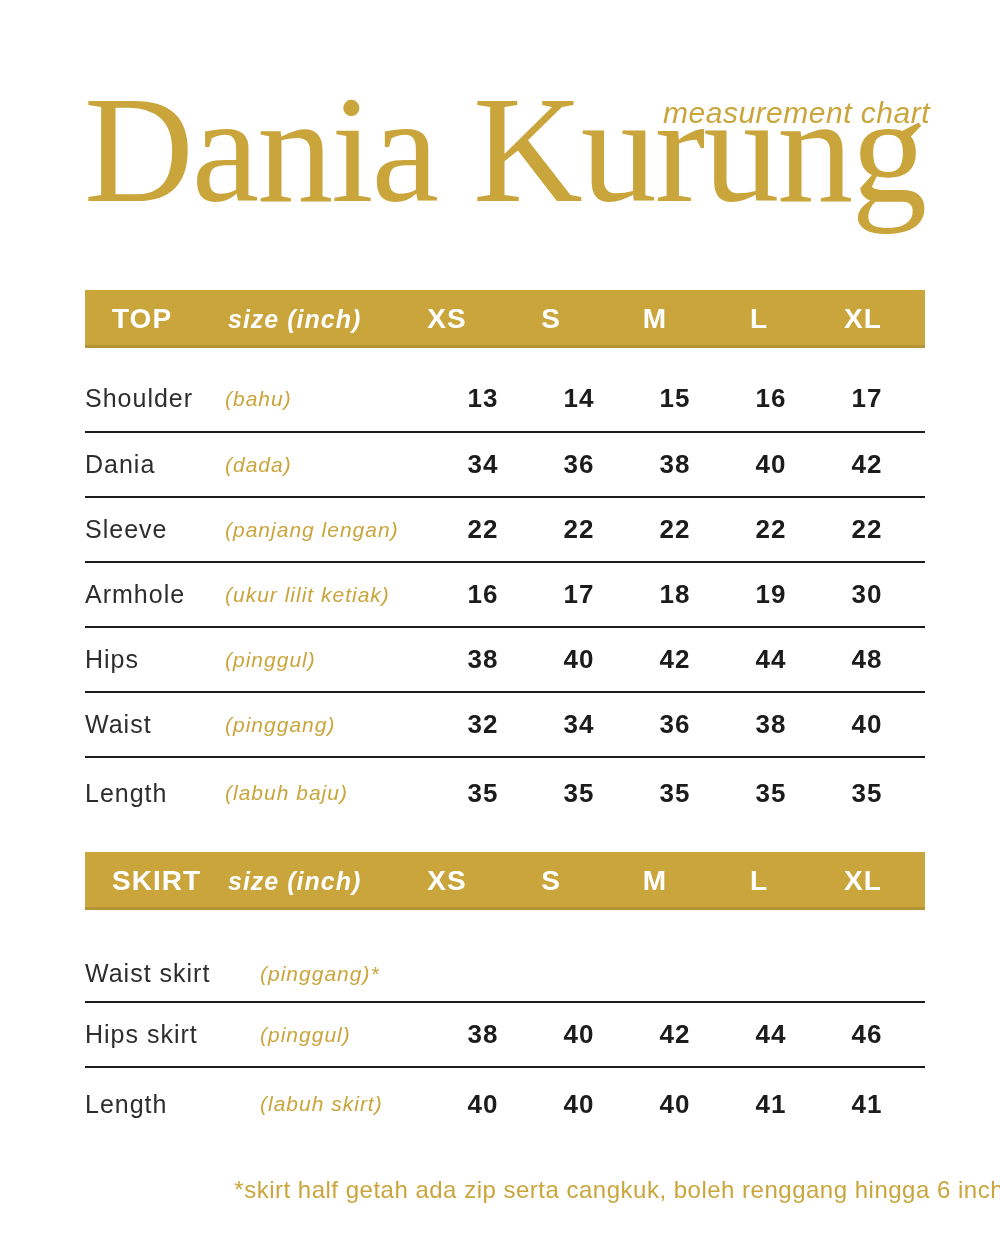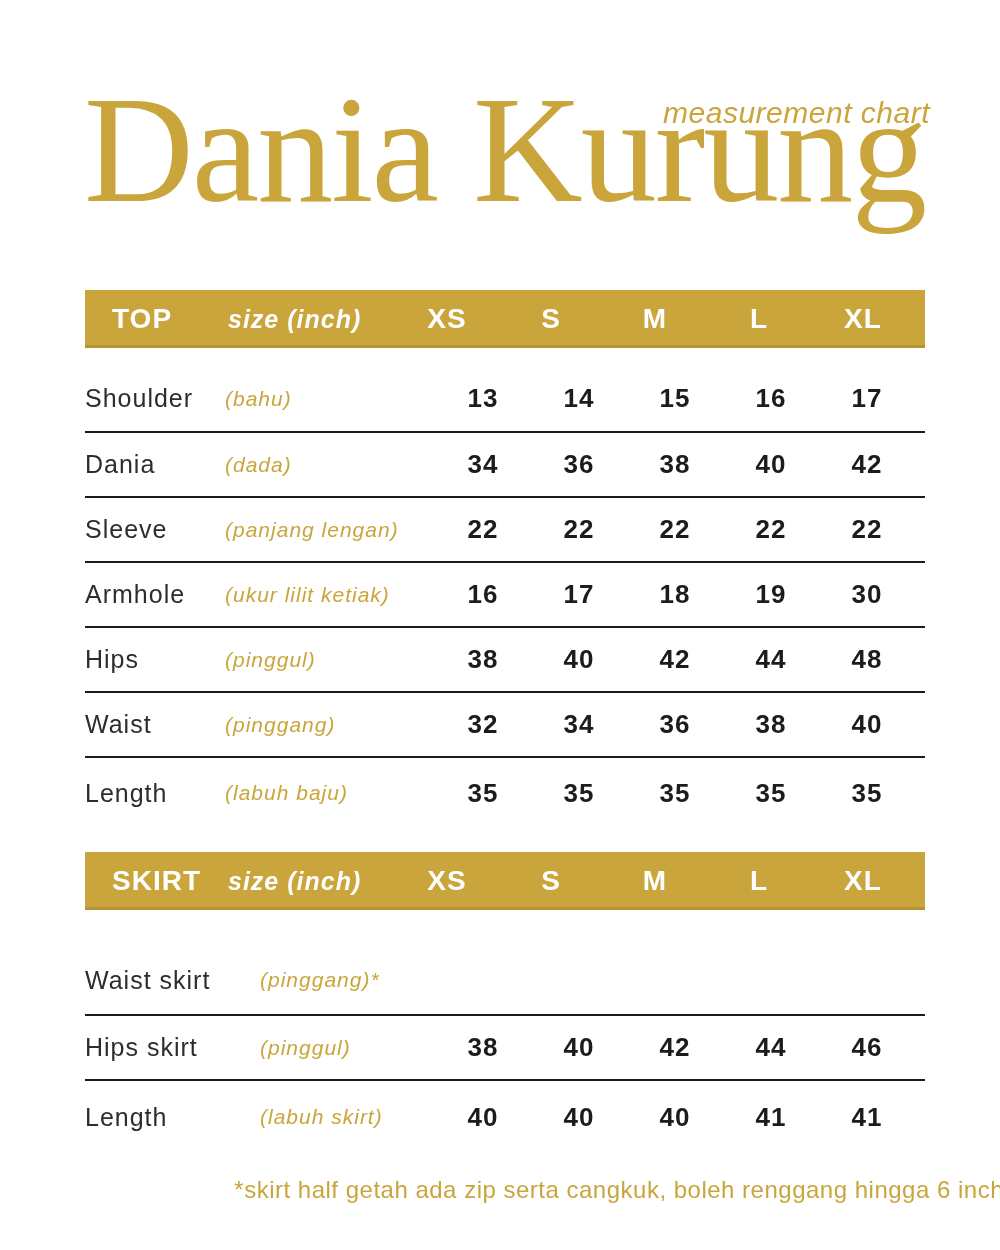--- a/index.html
+++ b/index.html
@@ -58,21 +58,21 @@
   }
 
   .t-row {
     display: flex; align-items: center;
     height: 65px;
     border-bottom: 2px solid var(--ink);
     gap: 20px;
   }
   .t-row.first { height: 85px; padding-top: 18px; }
   .t-row.last  { height: 70px; border-bottom: none; }
-  #skirt-table .t-row.first { height: 106px; padding-top: 36px; }
+  #skirt-table .t-row.first { height: 93px; padding-top: 36px; }
   #skirt-table .t-row.last  { height: 72px; }
 
   .r-label {
     width: 120px; font-size: 25px; color: var(--label);
     letter-spacing: 1px; white-space: nowrap;
   }
   #skirt-table .r-label { width: 155px; }
   .r-malay {
     width: 190px; font-style: italic;
     font-size: 21px; color: var(--gold);

